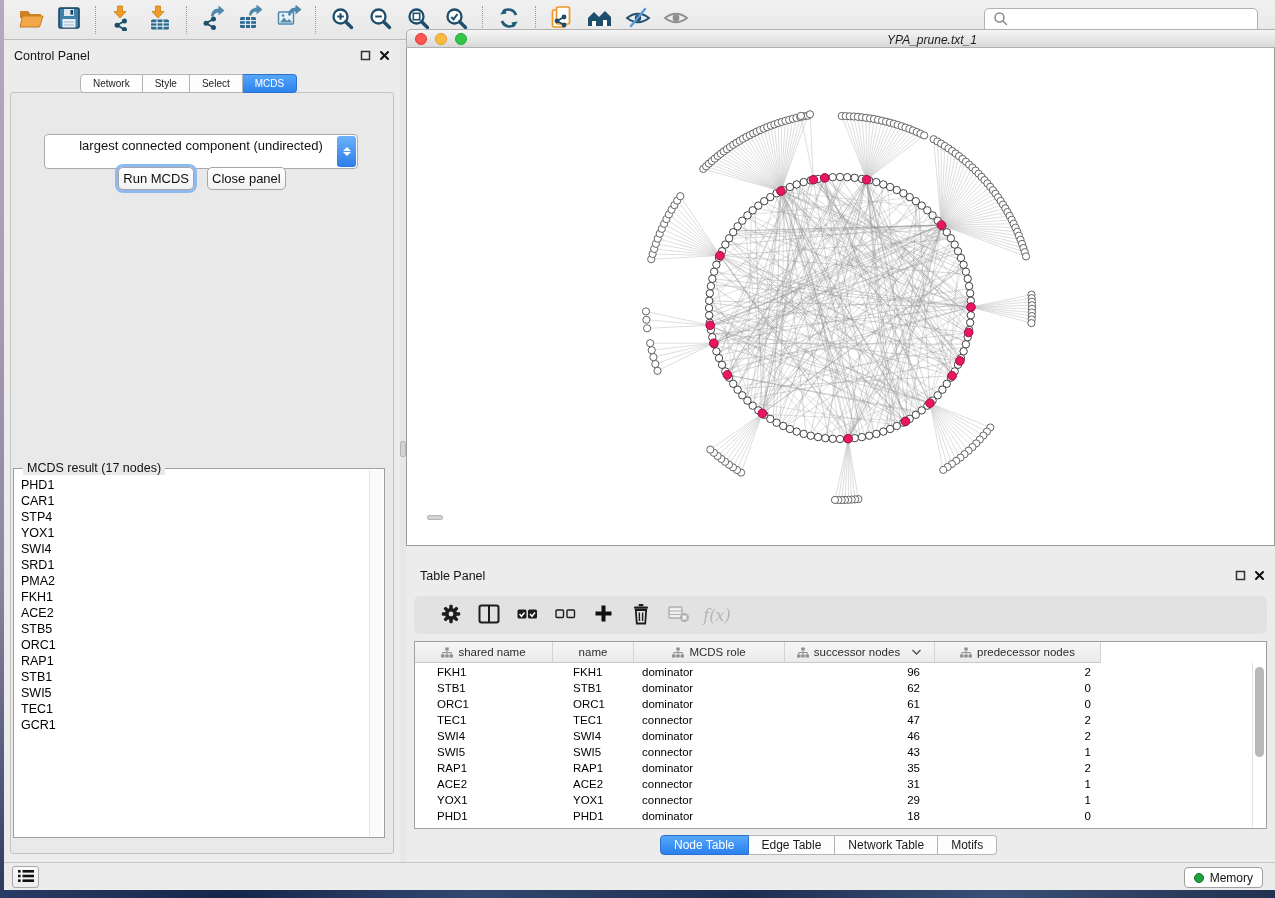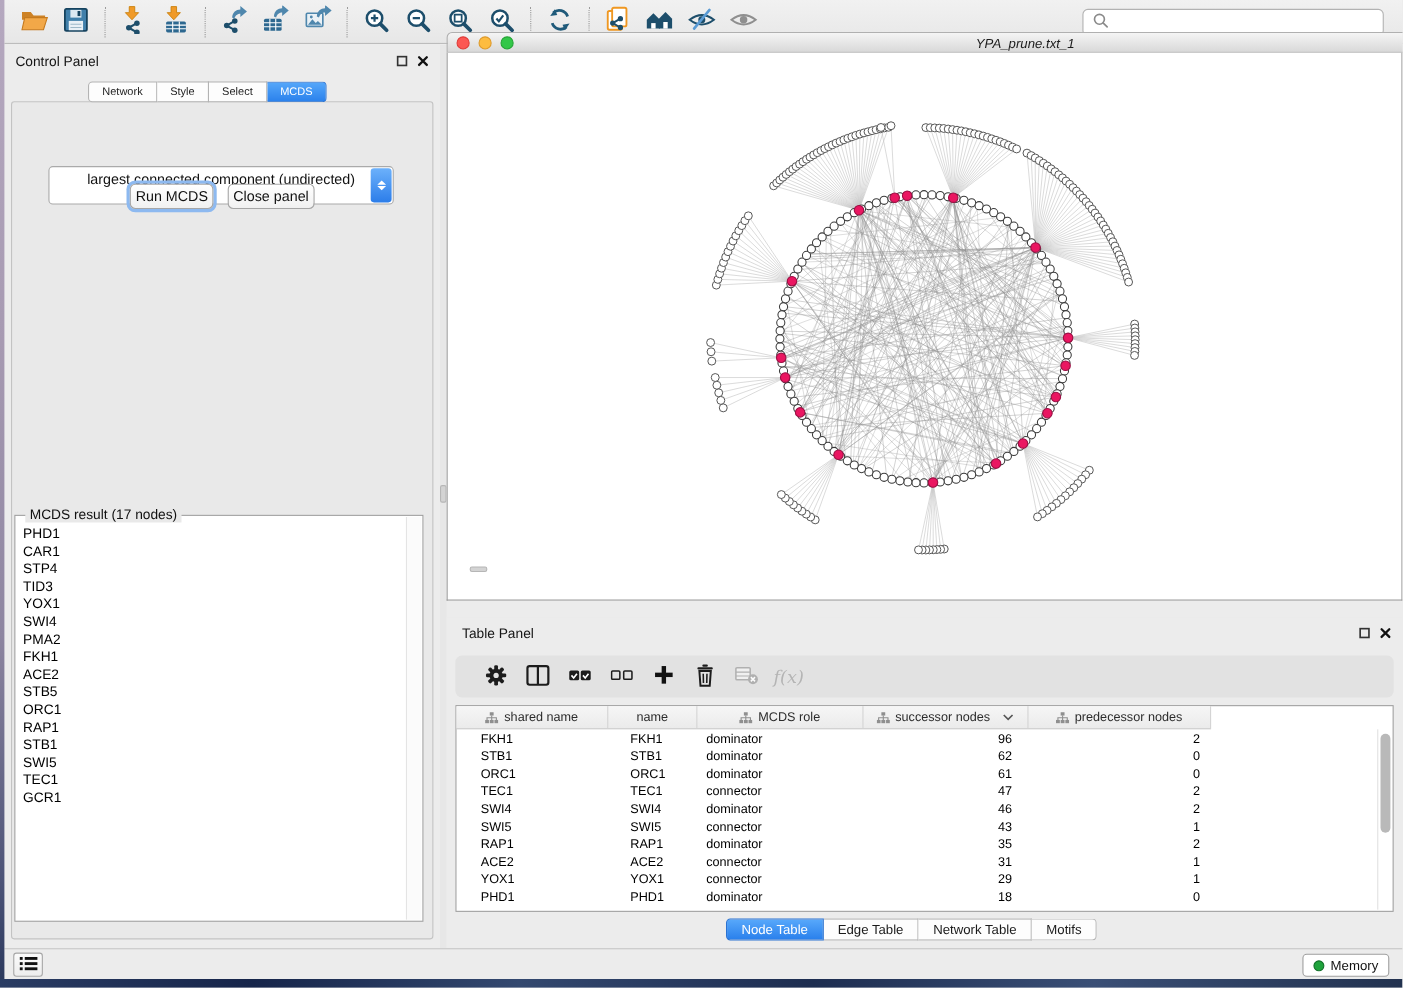--- a/index.html
+++ b/index.html
@@ -28,21 +28,21 @@
   .cp-tabs { position:absolute; left:76px; top:33px; display:flex; z-index:2; border-radius:4px; }
   .cp-tab { height:19px; line-height:17px; padding:0 12px; background:#fdfdfd; border:1px solid #b3b3b3;
     border-left-width:0; font-size:10px; color:#222; }
   .cp-tab:first-child { border-left-width:1px; border-radius:4px 0 0 4px; }
   .cp-tab:last-child { border-radius:0 4px 4px 0; }
   .cp-tab.active { background:linear-gradient(#55a7fa,#2b82ec); color:#fff; border-color:#2b74d4; }
   .cp-body { position:absolute; left:6px; top:51px; width:384px; height:762px;
     background:#e9e9e9; border:1px solid #c3c3c3; border-radius:3px; }
   .opt-label { position:absolute; left:6px; top:72px; width:384px; text-align:center; font-size:13px; color:#111; }
   .opt-select { position:absolute; left:40px; top:93px; width:314px; height:35px; background:#fff;
-    border:1px solid #aaa; border-radius:4px; font-size:13px; text-align:center; line-height:21px; color:#111;margin-top:17px; }
+    border:1px solid #aaa; border-radius:4px; font-size:13px; text-align:center; line-height:21px; color:#111; }
   .opt-stepper { position:absolute; right:1px; top:1px; bottom:1px; width:19px; border-radius:3px;
     background:linear-gradient(#6cb1fb,#2c7de9); display:flex; flex-direction:column; align-items:center; justify-content:center; gap:1px;}
   .chev { width:0; height:0; border-left:4px solid transparent; border-right:4px solid transparent; }
   .chev.up { border-bottom:4px solid #fff; }
   .chev.down { border-top:4px solid #fff; }
   .cp-buttons { position:absolute; left:6px; top:126px; width:384px; display:flex; justify-content:center; gap:13px; }
   .push-btn { height:23px; padding:0 4px; background:linear-gradient(#fff,#f1f1f1); border:1px solid #a6a6a6;
     border-radius:5px; font-size:13px; font-family:inherit; color:#111; }
   .push-btn.focused { box-shadow:0 0 0 3px #8db9f0; }
 
@@ -297,23 +297,23 @@
   <div class="cp-buttons">
     <button class="push-btn focused">Run MCDS</button>
     <button class="push-btn">Close panel</button>
   </div>
   <div class="mcds-group">
     <div class="mcds-legend">MCDS result (17 nodes)</div>
     <div class="mcds-list">
         <div>PHD1</div>
         <div>CAR1</div>
         <div>STP4</div>
-        <div>TID3</div>
         <div>YOX1</div>
         <div>SWI4</div>
+        <div>SRD1</div>
         <div>PMA2</div>
         <div>FKH1</div>
         <div>ACE2</div>
         <div>STB5</div>
         <div>ORC1</div>
         <div>RAP1</div>
         <div>STB1</div>
         <div>SWI5</div>
         <div>TEC1</div>
         <div>GCR1</div>

